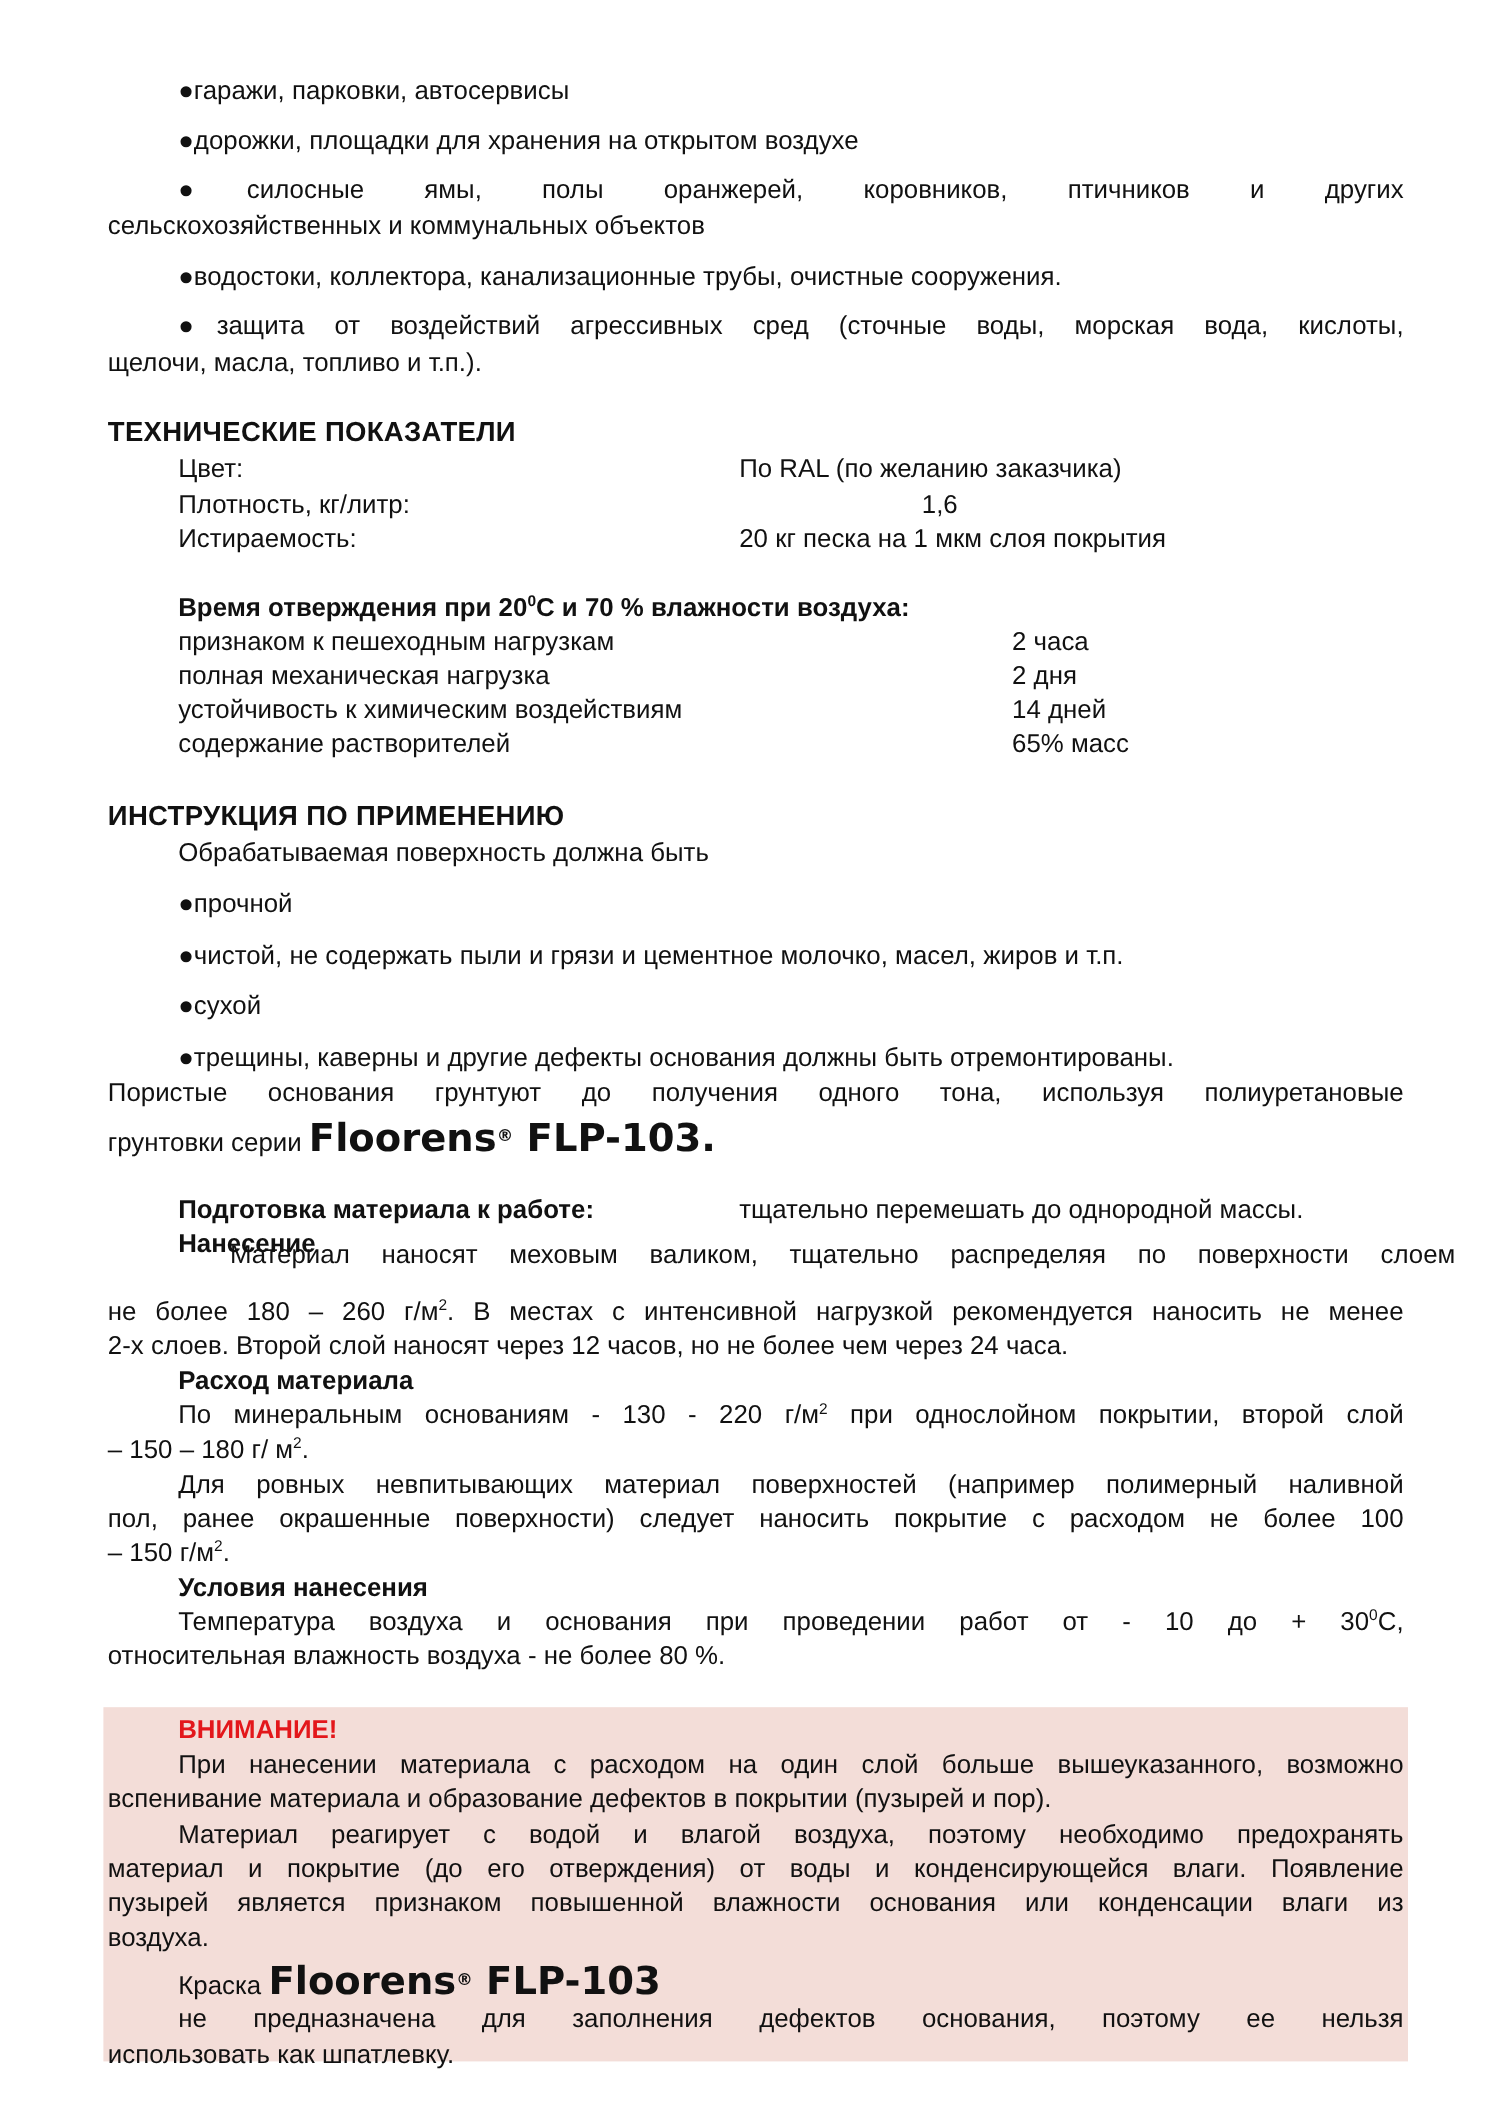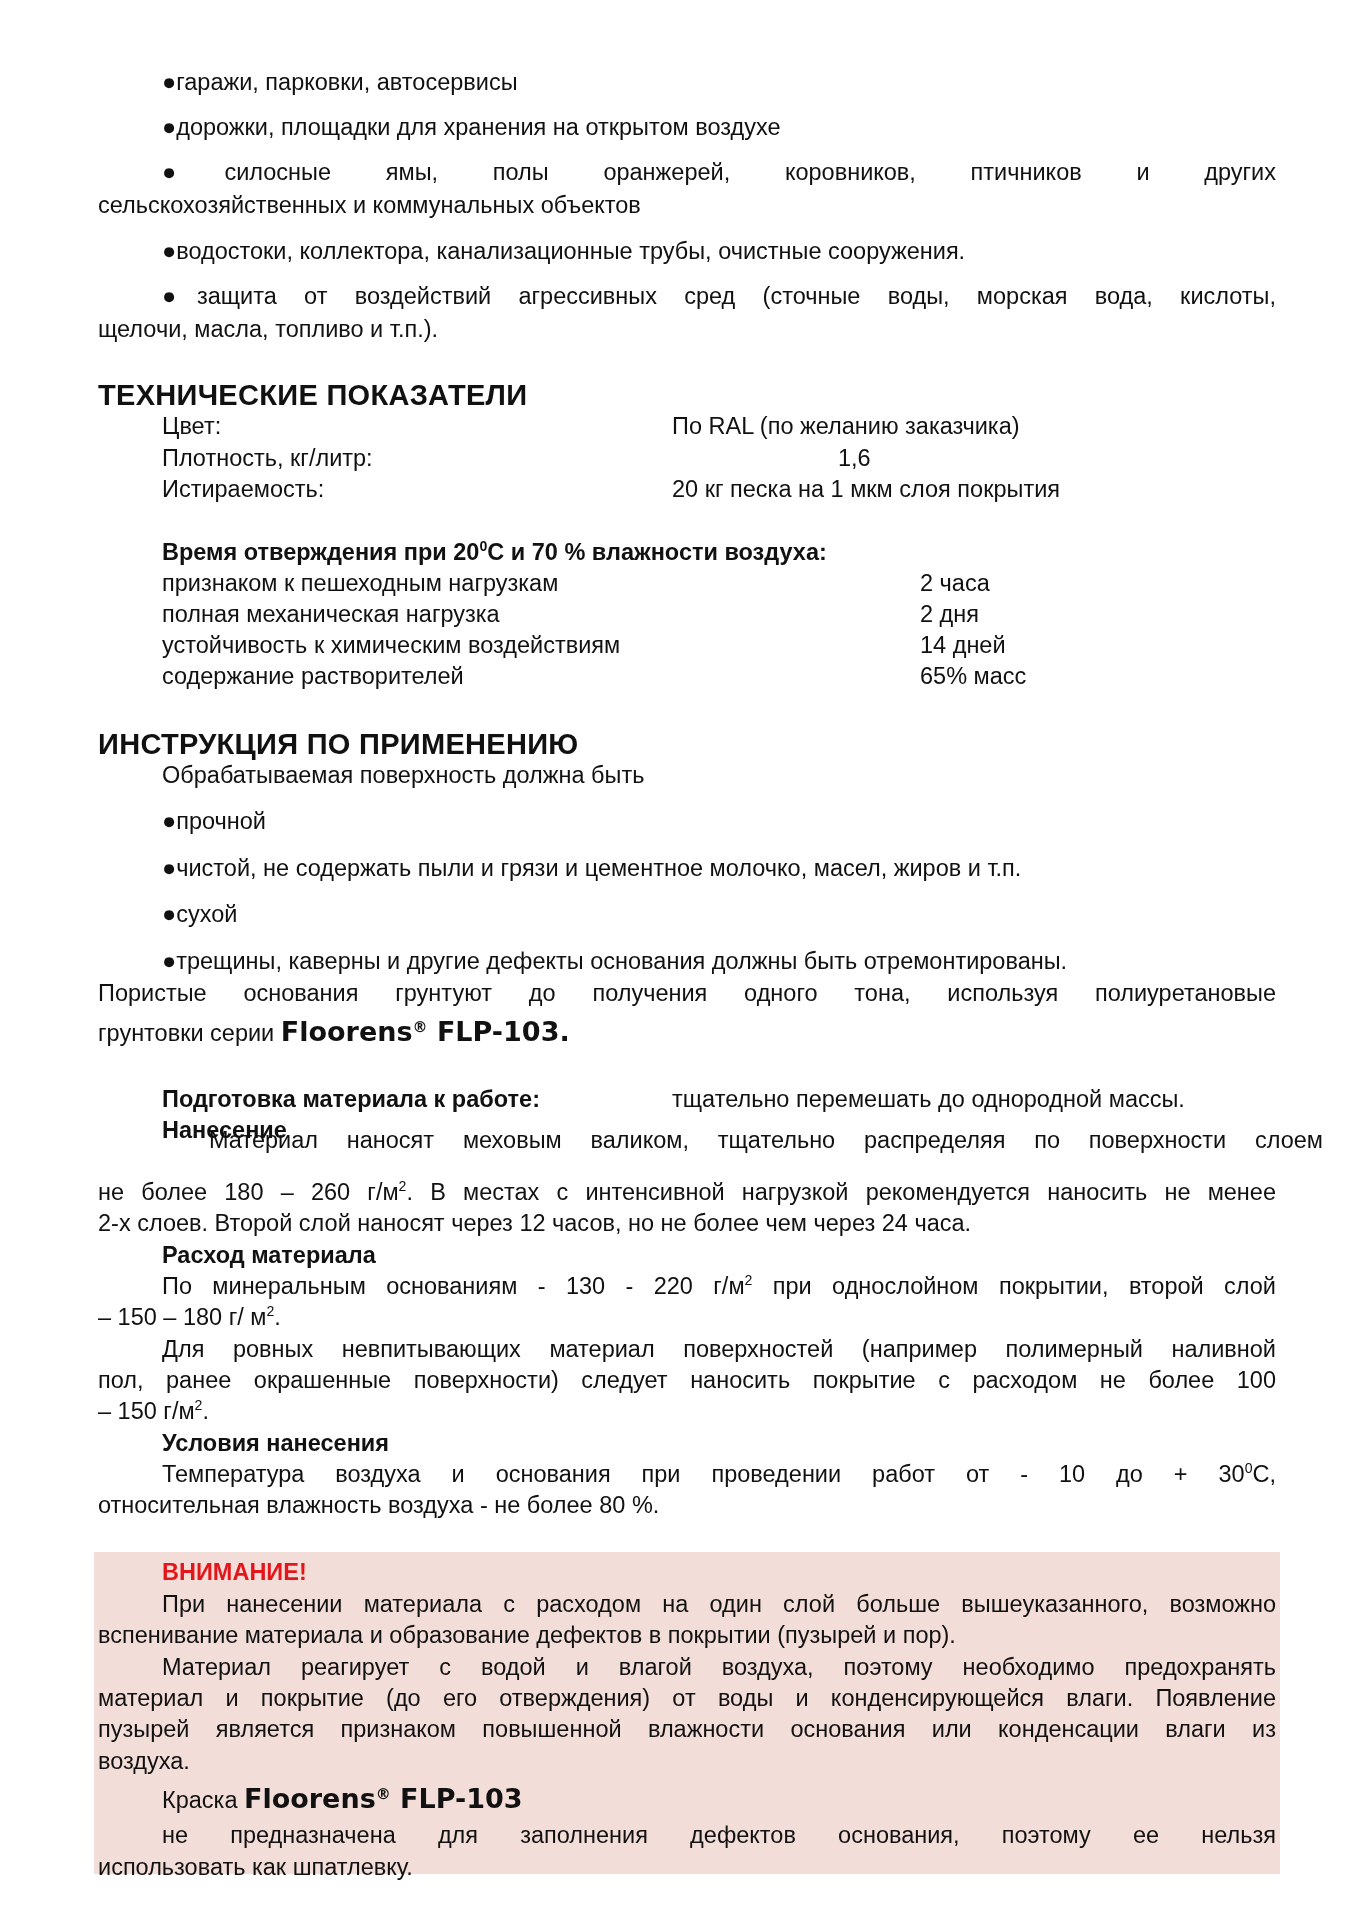--- a/index.html
+++ b/index.html
@@ -3,22 +3,22 @@
 <meta charset="utf-8">
 <style>
   html, body { margin: 0; padding: 0; background: #ffffff; }
   body {
     width: 1358px; height: 1920px; position: relative; overflow: hidden;
     font-family: "Liberation Sans", sans-serif; color: #111; font-size: 23.5px;
   }
   .abs { position: absolute; white-space: nowrap; line-height: 1; }
   .just { position: absolute; left: 98px; width: 1178px; text-align: justify; text-align-last: justify; line-height: 1; white-space: normal; }
   .bold { font-weight: bold; }
-  .heading { font-weight: bold; font-size: 29px; letter-spacing: 0.3px; }
-  .brand { font-family: "DejaVu Sans", sans-serif; font-weight: bold; font-size: 27px; }
+  .heading { font-weight: bold; font-size: 25px; letter-spacing: 0.3px; }
+  .brand { font-family: "DejaVu Sans", sans-serif; font-weight: bold; font-size: 35px; }
   sup { font-size: 0.6em; vertical-align: super; line-height: 0; }
   .warn-box {
     position: absolute; left: 94px; top: 1552px; width: 1186px; height: 322px;
     background: #f3ddd8;
   }
   .warn-title { color: #e3171b; font-weight: bold; }
 </style>
 </head>
 <body>
 

